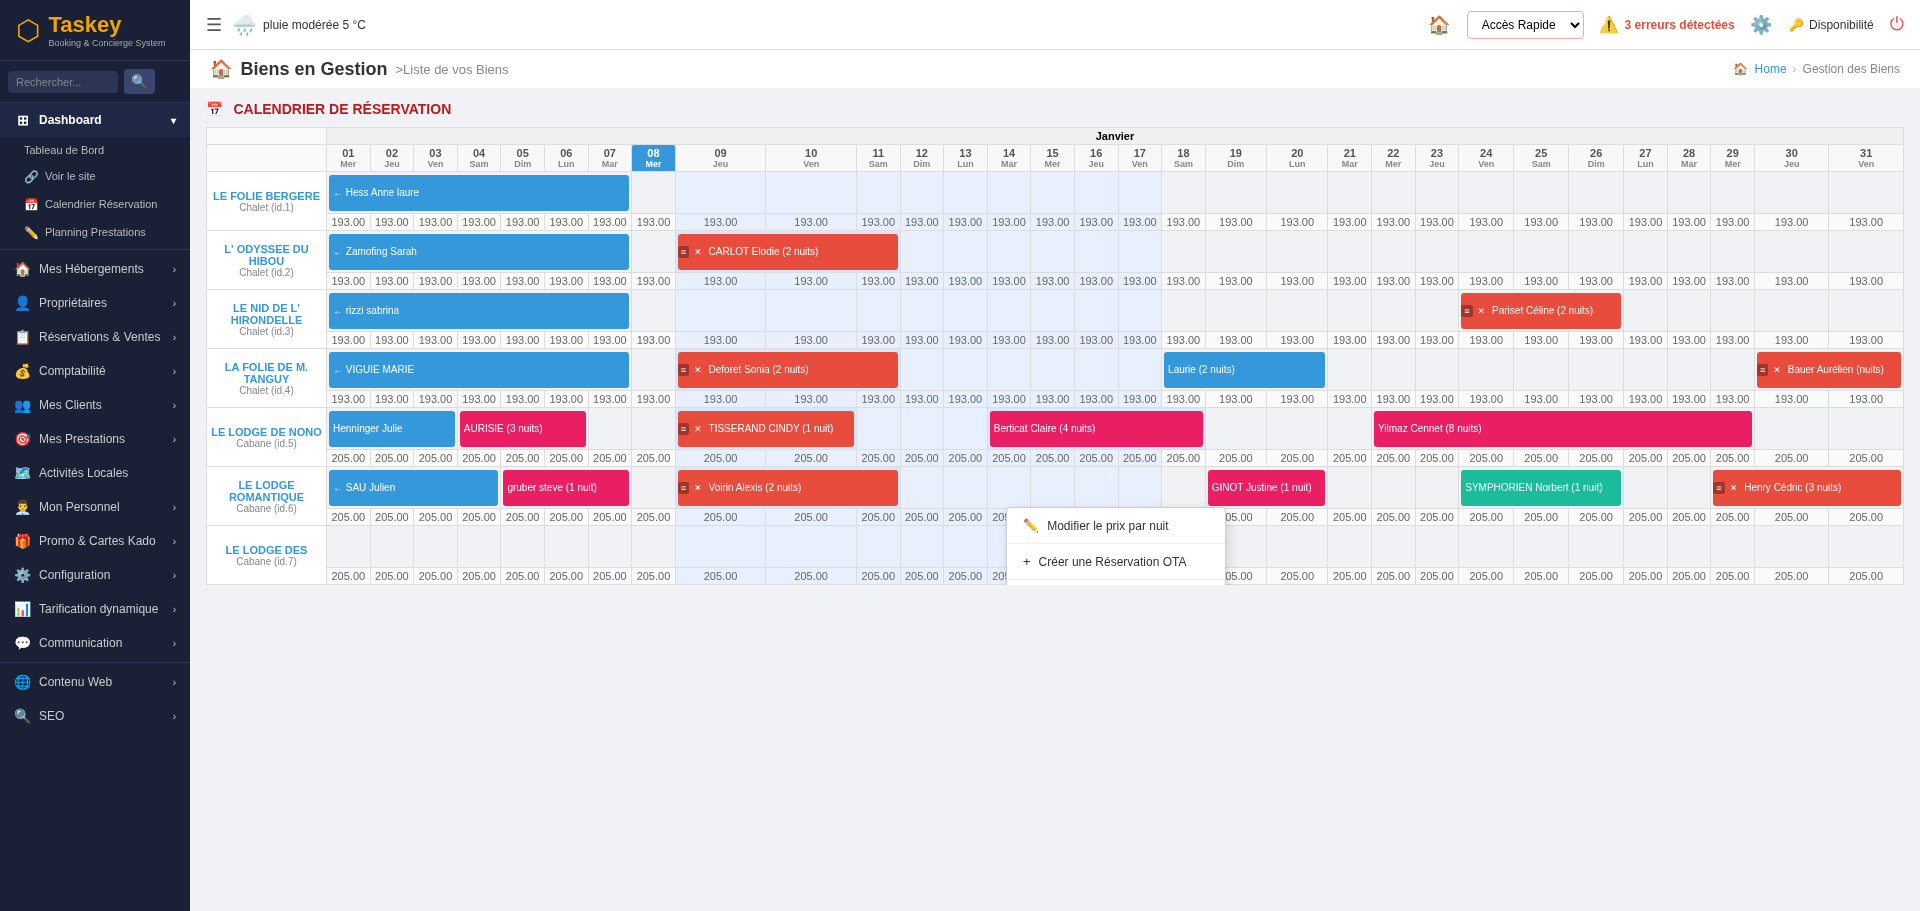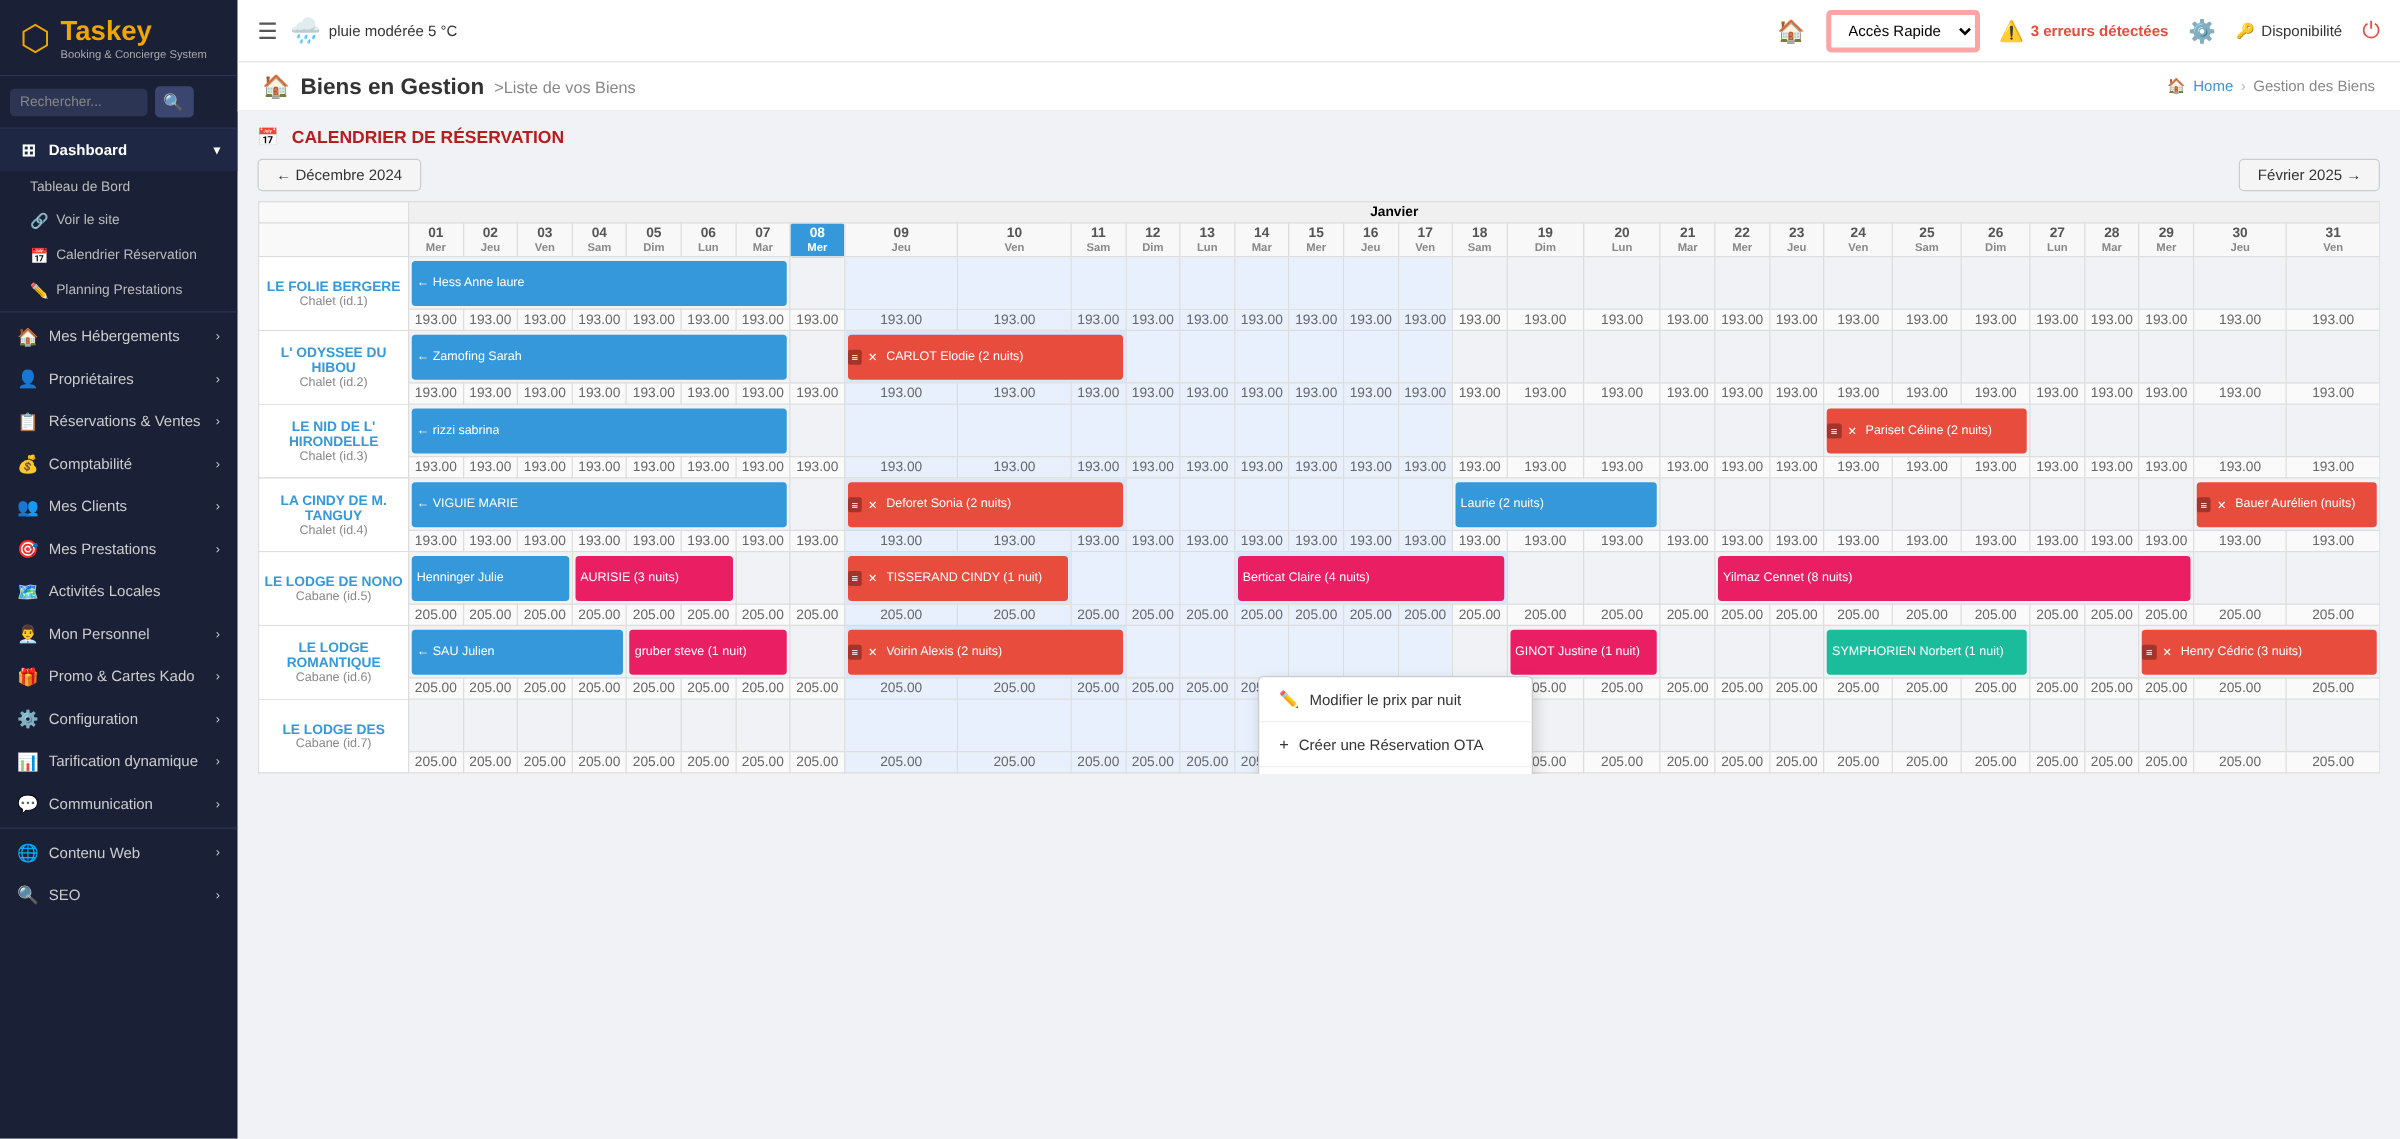--- a/index.html
+++ b/index.html
@@ -105,21 +105,21 @@
       gap: 12px;
       border-bottom: 1px solid #ddd;
       justify-content: space-between;
     }
     .topbar-left { display: flex; align-items: center; gap: 10px; }
     .topbar-right { display: flex; align-items: center; gap: 16px; }
     .hamburger { font-size: 18px; cursor: pointer; color: #555; }
     .weather { display: flex; align-items: center; gap: 6px; font-size: 12px; color: #333; }
     .weather-icon { font-size: 20px; }
     .access-rapide select {
-      border: 4px solid #fca5a5;
+      border: 1px solid #fca5a5;
       padding: 5px 10px;
       border-radius: 4px;
       font-size: 12px;
       background: #fff;
       cursor: pointer;
     }
     .errors-badge {
       display: flex;
       align-items: center;
       gap: 5px;
@@ -454,25 +454,20 @@
       <span>Gestion des Biens</span>
     </div>
   </div>
 
   <div class="calendar-section">
     <div class="calendar-header-row">
       <span style="font-size:14px;">📅</span>
       <span class="calendar-section-title">CALENDRIER DE RÉSERVATION</span>
     </div>
 
-    <div style="display:flex; align-items:center; margin-bottom:8px; gap:8px;">
-      <button class="nav-month-btn">← Décembre 2024</button>
-      <div style="flex:1;"></div>
-      <button class="nav-month-btn">Février 2025 →</button>
-    </div>
 
     <div class="calendar-wrapper">
       <div style="position:relative;">
         <table class="calendar-table">
           <thead>
             <tr>
               <th class="col-property"></th>
               <th colspan="31" class="month-header">Janvier</th>
             </tr>
             <tr>
@@ -819,21 +814,21 @@
                 <td class="price-cell">193.00</td>
                 <td class="price-cell">193.00</td>
                 <td class="price-cell">193.00</td>
                 <td class="price-cell">193.00</td>
                 <td class="price-cell">193.00</td>
                 <td class="price-cell">193.00</td>
                 <td class="price-cell">193.00</td>
               </tr>
               <tr class="res-row">
                 <td class="property-cell" rowspan="2">
-                  <div class="property-name">LA CINDY DE M. TANGUY</div>
+                  <div class="property-name">LA FOLIE DE M. TANGUY</div>
                   <div class="property-type">Chalet (id.4)</div>
                 </td>
                 <td colspan="7" style="padding: 2px;">
                   <div class="res-bar blue">
         <span class="res-icons"></span>
         <span style="overflow:hidden;text-overflow:ellipsis;white-space:nowrap;">← VIGUIE MARIE</span>
       </div>
                 </td>
                 <td></td>
                 <td colspan="3" style="padding: 2px; background: rgb(214, 232, 255);">

